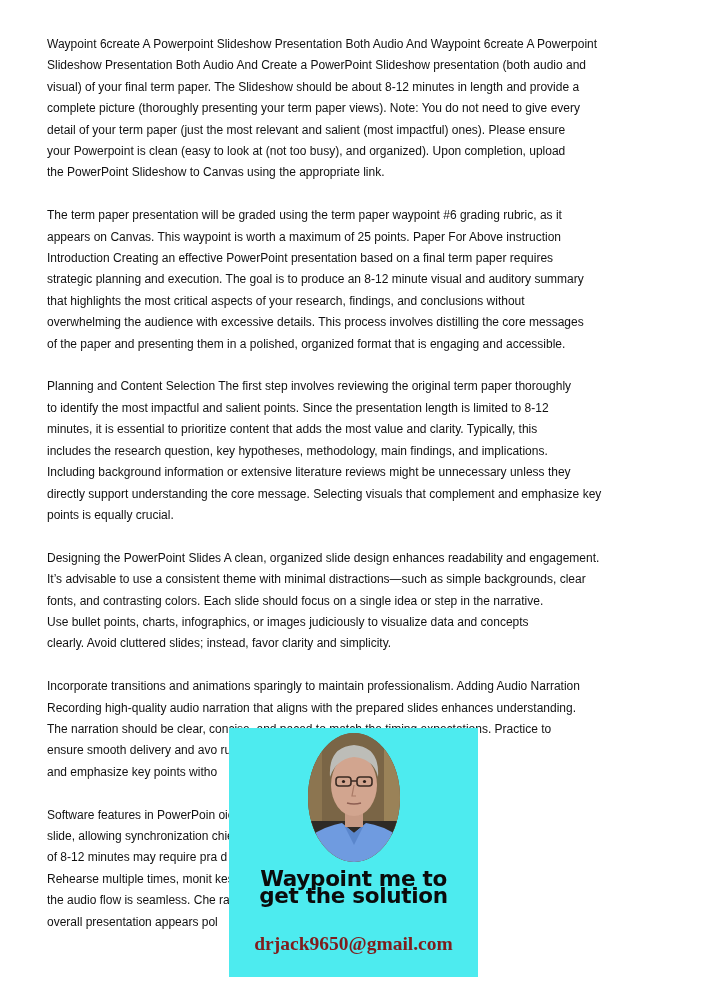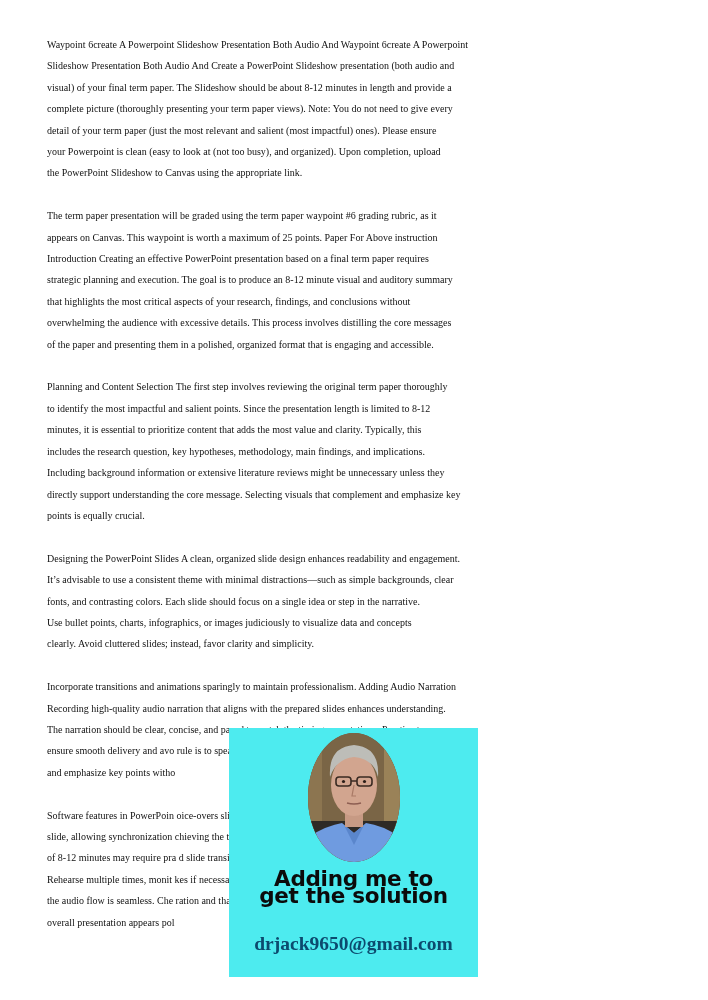--- a/index.html
+++ b/index.html
@@ -11,22 +11,22 @@
       width: 708px;
       height: 1000px;
       position: relative;
       overflow: hidden;
     }
     .page {
       position: absolute;
       left: 47px;
       top: 34px;
       width: 620px;
-      font-family: Liberation Serif, serif;
-      font-size: 10px;
+      font-family: Liberation Sans, sans-serif;
+      font-size: 12px;
       line-height: 21.4px;
       color: #111111;
     }
     .para {
       margin: 0 0 21.4px 0;
       white-space: pre-line;
     }
     .promo-card {
       position: absolute;
       left: 229px;
@@ -65,21 +65,21 @@
     .cta-2 { top: 155px; }
     .email {
       position: absolute;
       left: 0;
       top: 205px;
       width: 100%;
       text-align: center;
       font-family: "Liberation Serif", "DejaVu Serif", serif;
       font-weight: bold;
       font-size: 19.5px;
-      color: #0c4a6e;
+      color: #7f1d1d;
     }
   </style>
 </head>
 <body>
 
 <div class="page">
   <p class="para">Waypoint 6create A Powerpoint Slideshow Presentation Both Audio And Waypoint 6create A Powerpoint
 Slideshow Presentation Both Audio And Create a PowerPoint Slideshow presentation (both audio and
 visual) of your final term paper. The Slideshow should be about 8-12 minutes in length and provide a
 complete picture (thoroughly presenting your term paper views). Note: You do not need to give every
@@ -140,16 +140,16 @@
       <rect x="49" y="44" width="15" height="9" rx="3" fill="none" stroke="#3a2a22" stroke-width="1.6"></rect>
       <line x1="43" y1="48" x2="49" y2="48" stroke="#3a2a22" stroke-width="1.4"></line>
 
       <circle cx="35.5" cy="48.5" r="1.6" fill="#2a1d18"></circle>
       <circle cx="56.5" cy="48.5" r="1.6" fill="#2a1d18"></circle>
 
       <path d="M46 52 L44 63 L48 63" fill="none" stroke="#a97a66" stroke-width="1.2"></path>
       <path d="M39 70 Q46 72 53 70" fill="none" stroke="#8d5e52" stroke-width="1.4"></path>
     </svg>
   </div>
-  <div class="cta-line cta-1">Adding me to</div>
+  <div class="cta-line cta-1">Waypoint me to</div>
   <div class="cta-line cta-2">get the solution</div>
   <div class="email">drjack9650@gmail.com</div>
 </div>
 
 </body></html>

